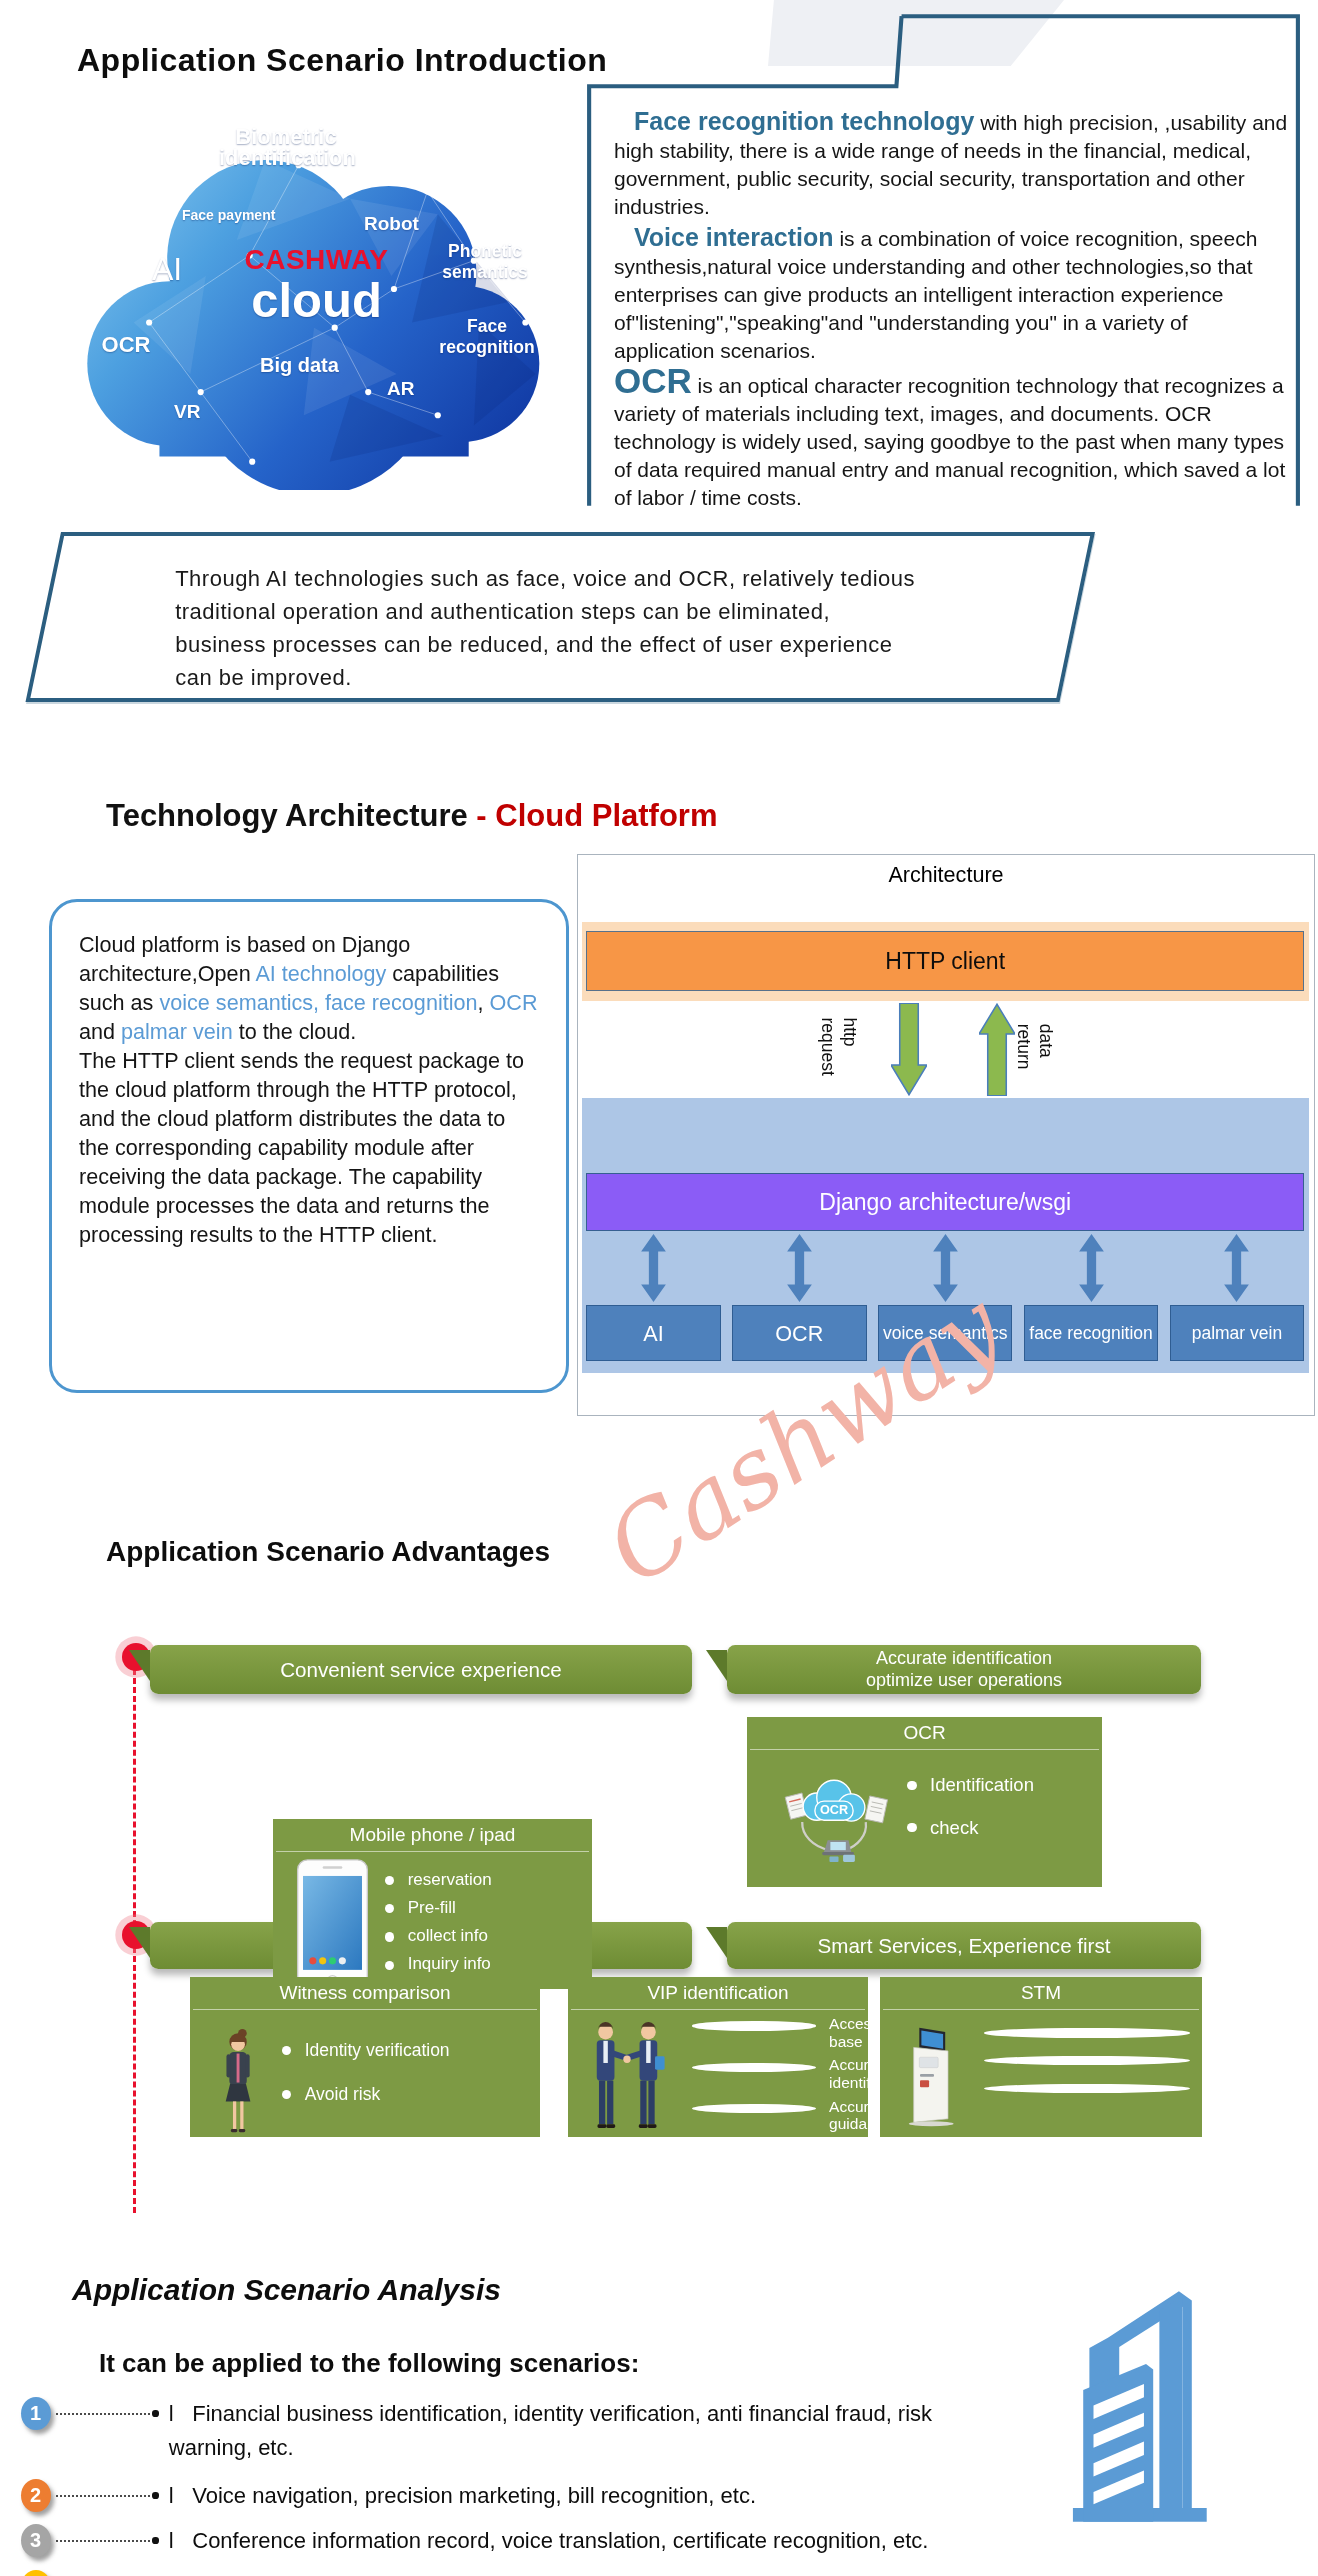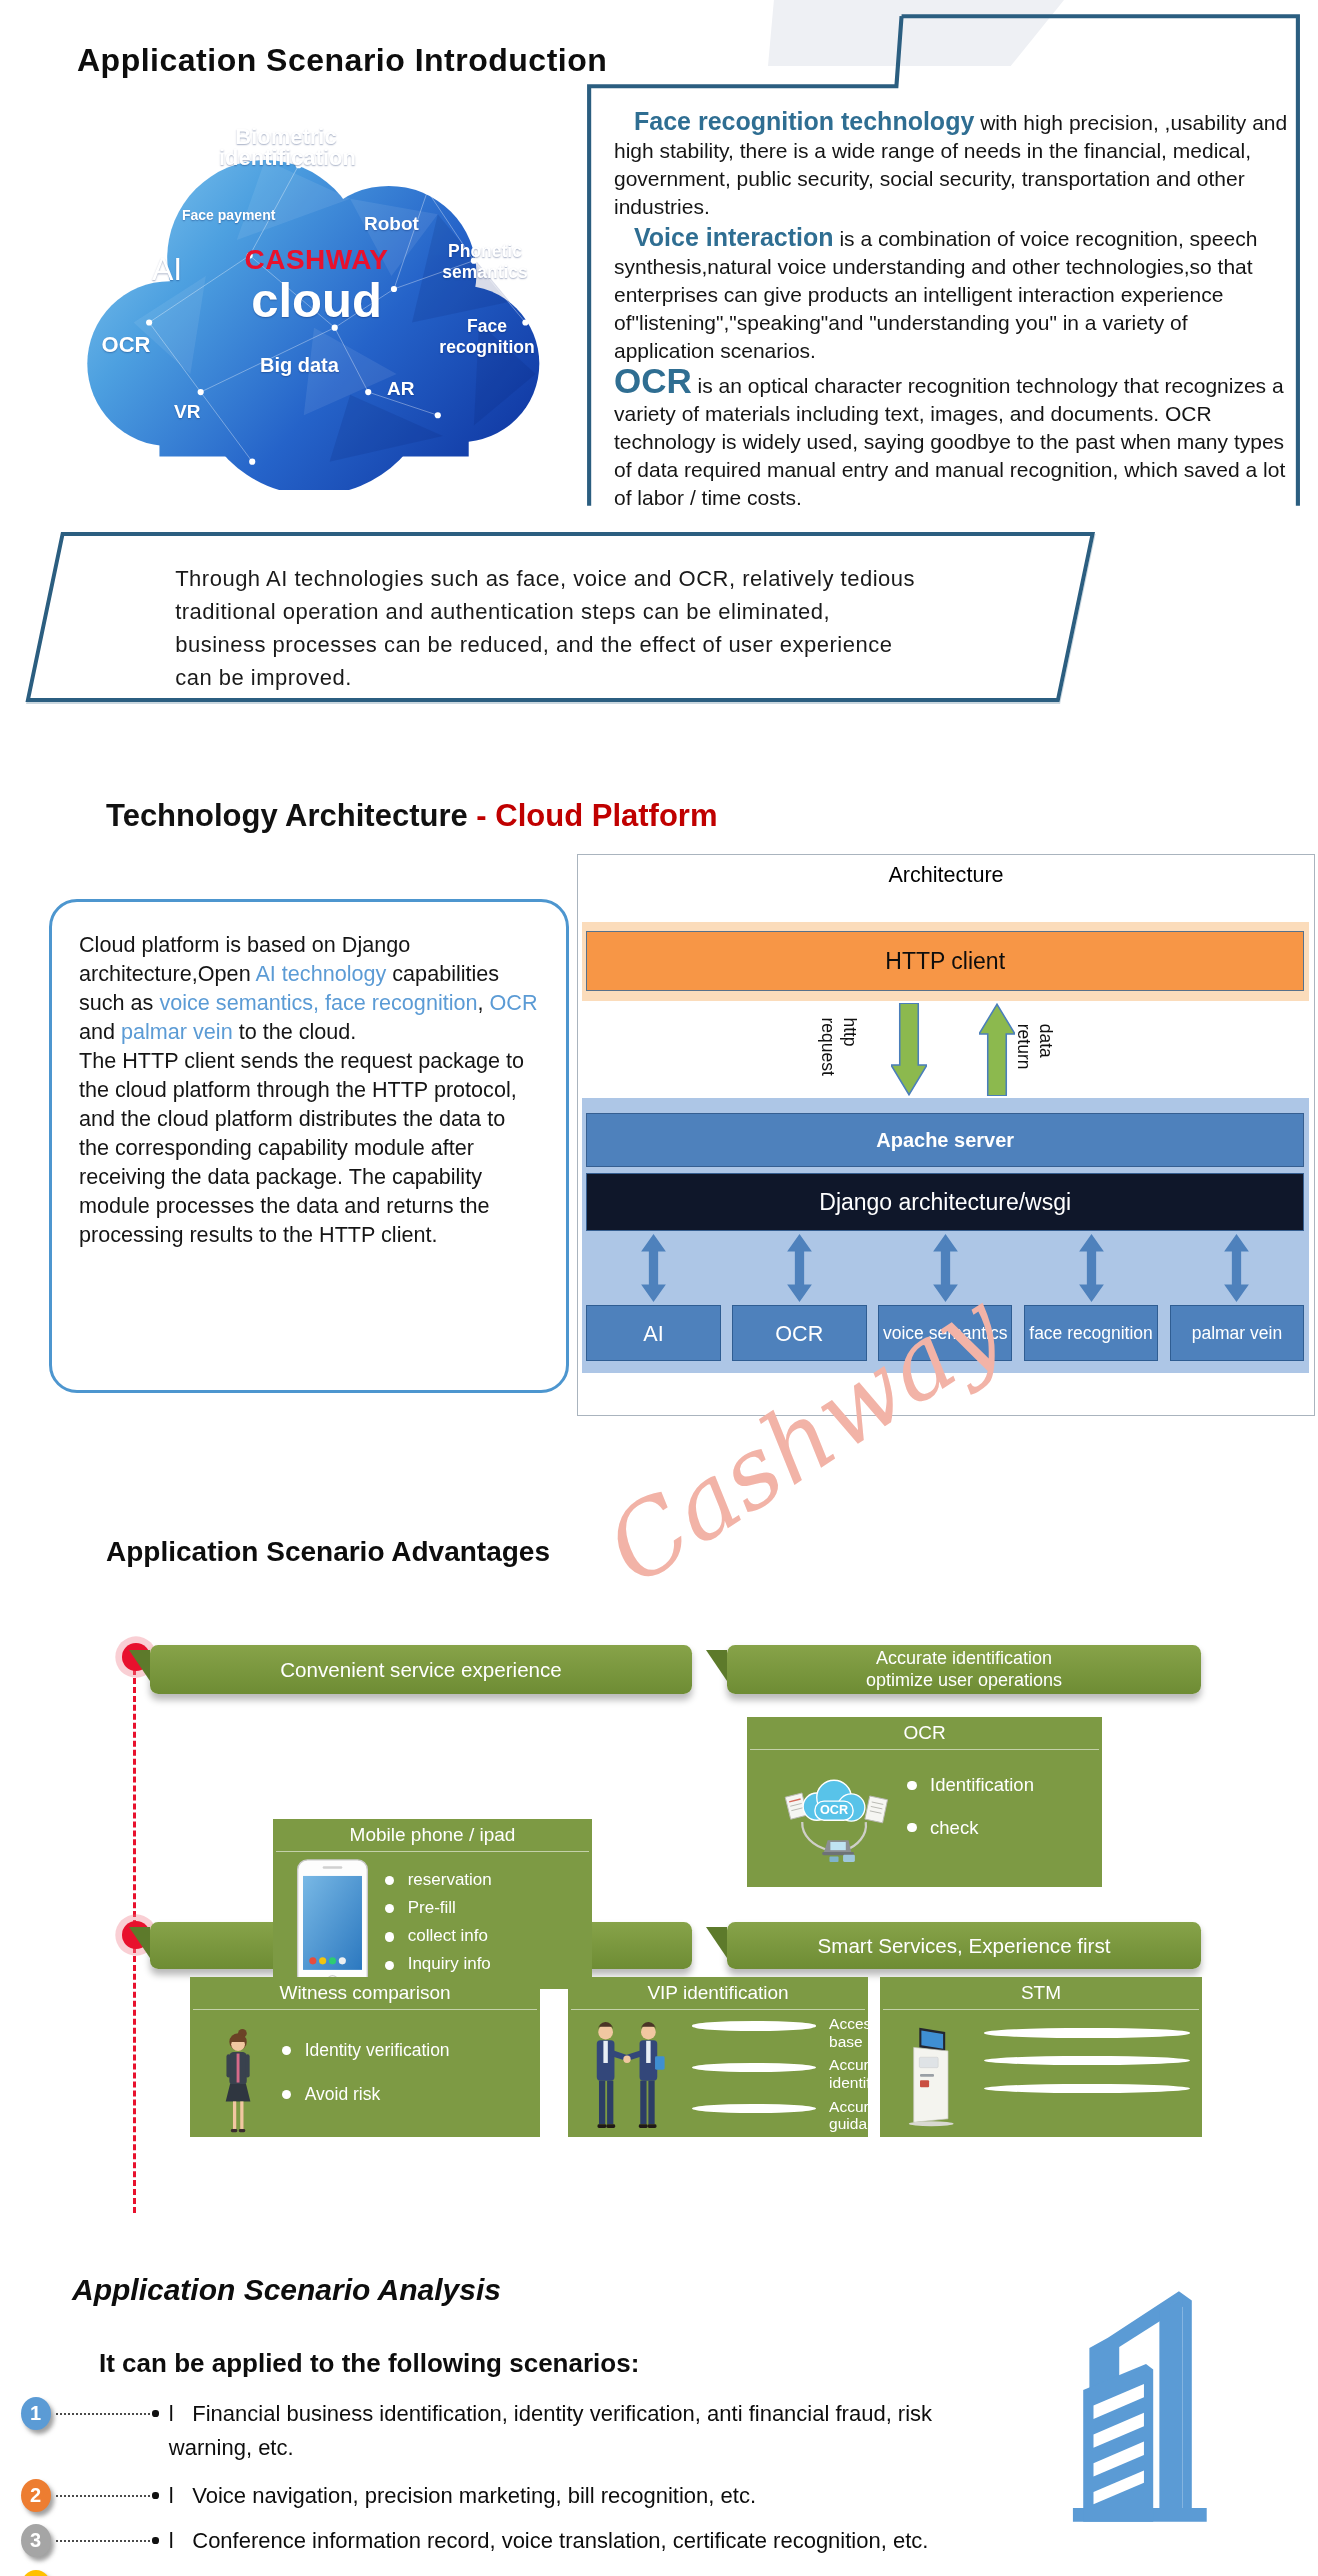--- a/index.html
+++ b/index.html
@@ -57,21 +57,21 @@
   #diag{left:577px;top:854px;width:738px;height:562px;border:1px solid #aab4be;background:#fff;box-sizing:border-box;}
   #diag-header{position:absolute;left:0;top:7.2px;width:100%;text-align:center;font-size:21.6px;color:#000;}
   #diag-orange-band{position:absolute;left:4.1px;top:67px;width:727px;height:79px;background:#fbdcbb;}
   #diag-http{position:absolute;left:8.2px;top:76px;width:718px;height:60px;background:#f79646;border:1.5px solid #56718c;
     box-sizing:border-box;display:flex;align-items:center;justify-content:center;font-size:23px;color:#0d0d0d;}
   .garrow{position:absolute;}
   .vlabel{position:absolute;font-size:17.5px;line-height:21.6px;white-space:pre;color:#111;transform:rotate(90deg);}
   #diag-blue-band{position:absolute;left:4.1px;top:243px;width:727px;height:275px;background:#adc6e6;}
   #diag-apache{position:absolute;left:8.2px;top:258px;width:718px;height:54px;background:#4e81bc;border:1px solid #365f91;
     box-sizing:border-box;display:flex;align-items:center;justify-content:center;font-size:20px;font-weight:bold;color:#fff;}
-  #diag-django{position:absolute;left:8.2px;top:318px;width:718px;height:58px;background:#0f172a;border:1px solid #365f91;
+  #diag-django{position:absolute;left:8.2px;top:318px;width:718px;height:58px;background:#8b5cf6;border:1px solid #365f91;
     box-sizing:border-box;display:flex;align-items:center;justify-content:center;font-size:23px;color:#fff;}
   #diag-arrows{position:absolute;left:8.2px;top:379px;width:718px;height:68px;display:flex;gap:11.3px;}
   #diag-arrows .cell{flex:1;display:flex;align-items:center;justify-content:center;}
   #diag-mods{position:absolute;left:8.2px;top:450px;width:718px;height:56px;display:flex;gap:11.3px;}
   .mod{flex:1;background:#4e81bc;border:1px solid #2f5d92;box-sizing:border-box;color:#fff;
     display:flex;align-items:center;justify-content:center;text-align:center;font-size:21.6px;line-height:23px;}
   .mod.small{font-size:17.5px;line-height:19px;}
 
   
   #watermark{left:582px;top:1381px;font-family:"DejaVu Serif", serif;font-style:italic;
@@ -250,21 +250,20 @@
   </svg>
   <svg class="garrow" style="left:401px;top:148px;" width="36" height="93" viewBox="0 0 70 180">
     <polygon points="17,180 17,60 0,60 35,2 70,60 53,60 53,180" fill="#8cb94e" stroke="#4a7ebb" stroke-width="3"></polygon>
   </svg>
   <div class="vlabel" style="left:231px;top:170px;">http
 request</div>
   <div class="vlabel" style="left:434px;top:170px;">data
 return</div>
 
   <div id="diag-blue-band"></div>
-  <div id="diag-apache">Apache server</div>
   <div id="diag-django">Django architecture/wsgi</div>
 
   <div id="diag-arrows">
     <div class="cell">
         <svg width="25" height="68" viewBox="0 0 48 132">
           <polygon points="24,0 48,34 33,34 33,98 48,98 24,132 0,98 15,98 15,34 0,34" fill="#4e81bc"></polygon>
         </svg>
       </div>
     <div class="cell">
         <svg width="25" height="68" viewBox="0 0 48 132">

